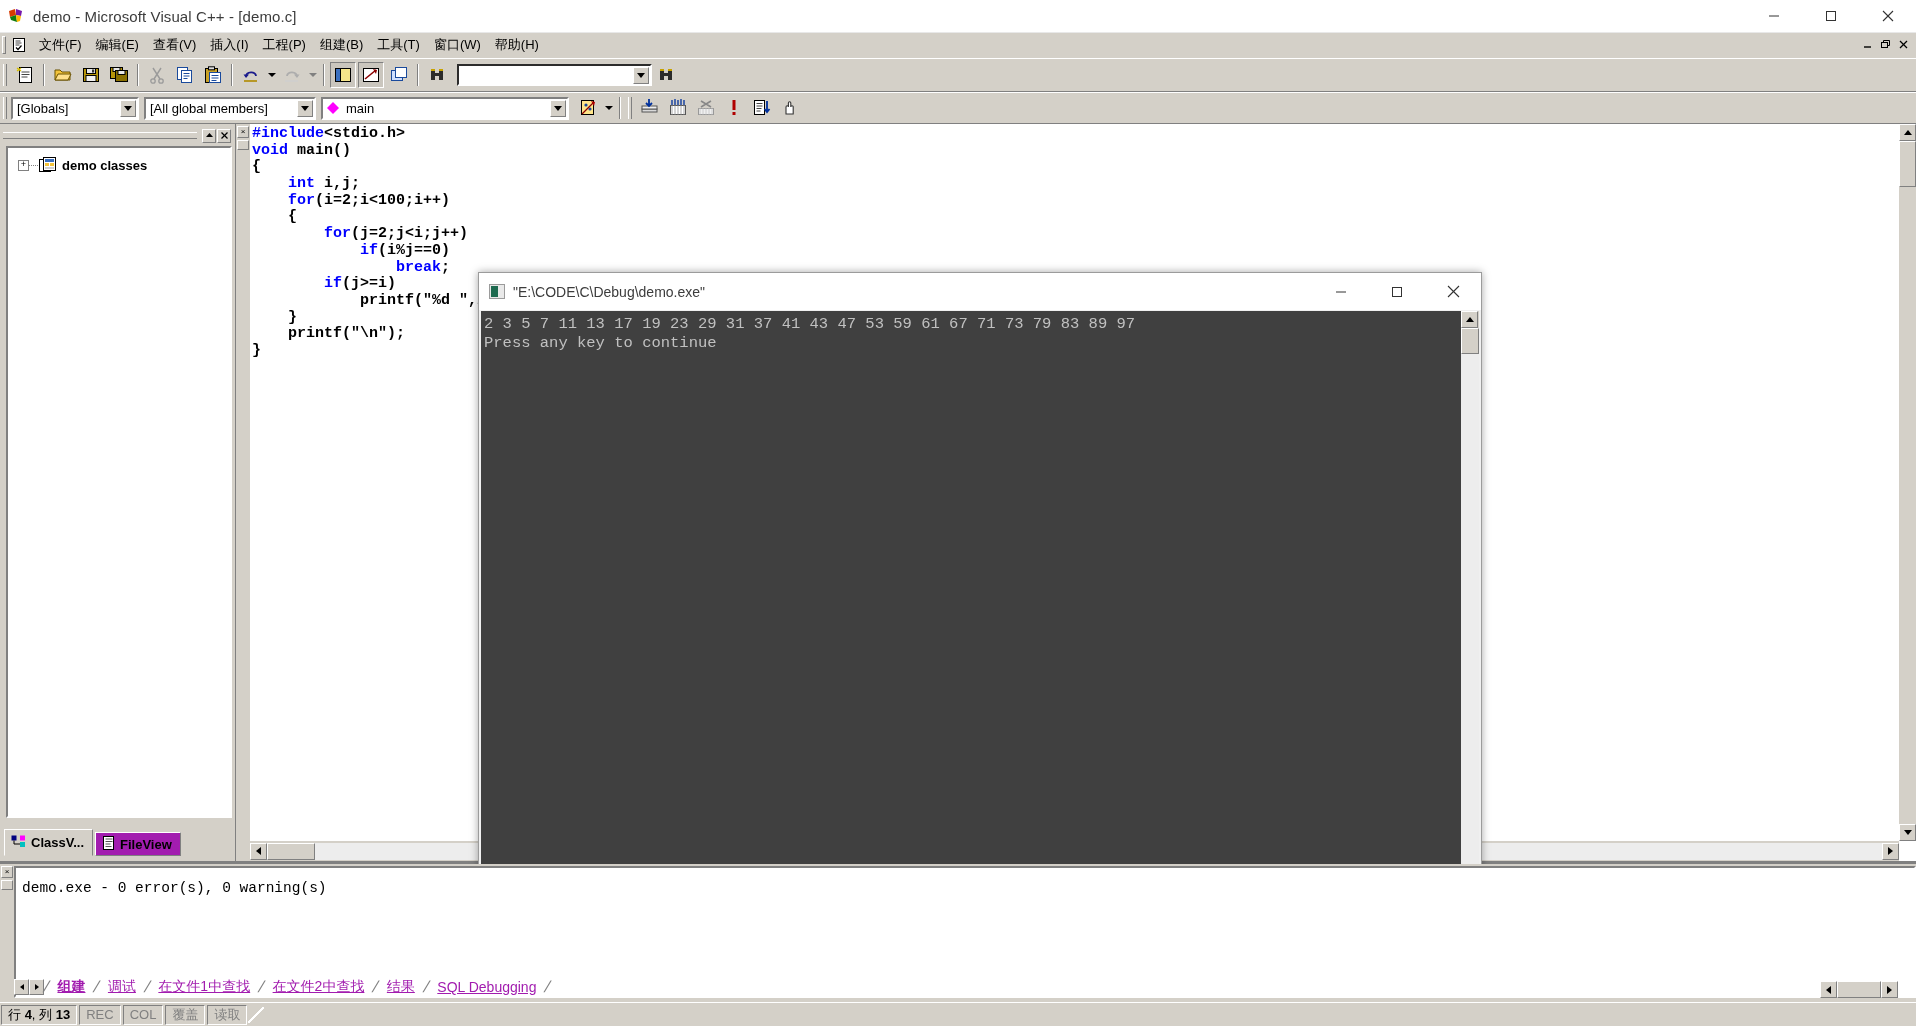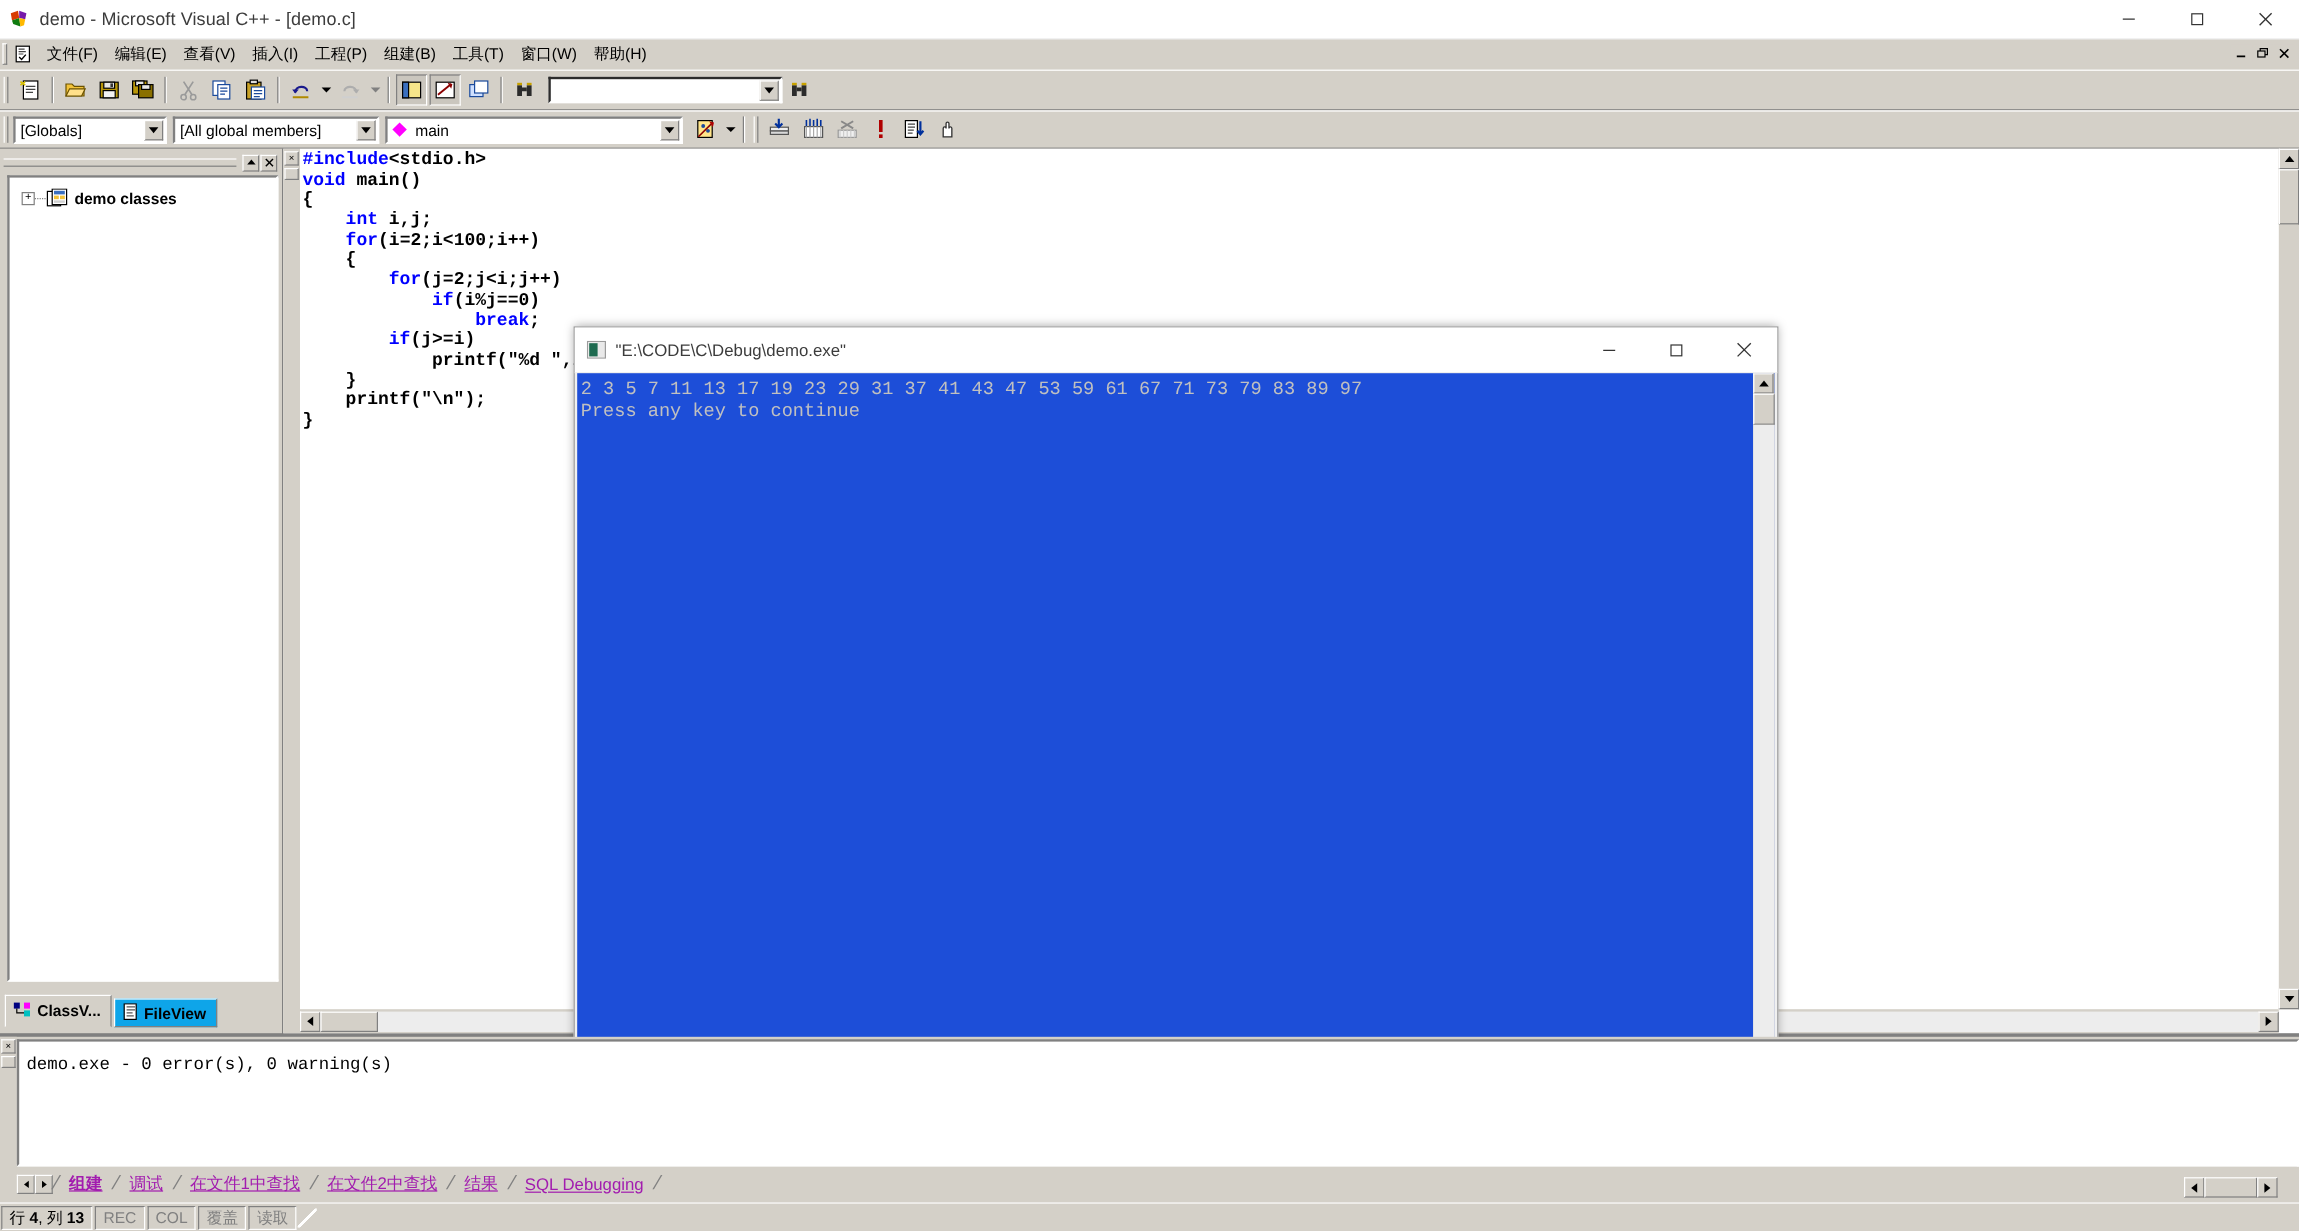--- a/index.html
+++ b/index.html
@@ -182,21 +182,21 @@
   }
   .tdots { width:9px; height:1px; border-top:1px dotted #808080; flex:0 0 auto; }
   .tree-ico { width:19px;height:17px;flex:0 0 auto; margin-right:5px; position:relative;}
   .treelabel { font-size:13px; font-weight:bold; color:#000; white-space:nowrap;
                font-family:"Liberation Sans",sans-serif;}
 
   .panetabs { position:absolute; left:4px; bottom:5px; height:27px; display:flex; align-items:flex-end; }
   .ptab {
     height:24px; display:flex; align-items:center; gap:5px;
     padding:0 8px 0 6px; margin-right:2px;
-    background:#0ea5e9;
+    background:#a21caf;
     border:1px solid; border-color:#ffffff #808080 #808080 #ffffff;
     font-size:13px; font-weight:bold; color:#000;
     white-space:nowrap;
   }
   .ptab.active { height:27px; background:#d4d0c8; border-bottom-color:#d4d0c8; }
 
   
   .editor {
     position:absolute; left:236px; top:0; width:1680px; height:737px;
     background:#ffffff;
@@ -256,41 +256,41 @@
   .con-title {
     height:38px; background:#ffffff; display:flex; align-items:center;
     border-bottom:1px solid #f0f0f0;
   }
   .con-ico { width:16px;height:15px;margin-left:10px;margin-right:8px;flex:0 0 auto; position:relative;}
   .con-title-text { font-size:14px; color:#3c3c3c; white-space:nowrap; }
   .con-btns { margin-left:auto; display:flex; height:38px; }
   .con-btn { width:56px; height:38px; display:flex; align-items:center; justify-content:center; color:#333; }
   .con-body {
     position:absolute; left:2px; top:38px; right:2px; bottom:2px;
-    background:#1d4ed8; overflow:hidden;
+    background:#404040; overflow:hidden;
     display:flex;
   }
   .con-text {
     flex:1 1 auto;
     color:#c0c0c0; font-family:"Liberation Mono","DejaVu Sans Mono",monospace;
     font-size:15.5px; line-height:19px; padding:4px 0 0 3px; white-space:pre;
   }
   .con-scroll {
     width:18px; flex:0 0 auto; background:#d4d0c8;
     display:flex; flex-direction:column;
   }
   .con-track { flex:1 1 auto; background:#ededed; }
 
   
   .outpane {
     position:absolute; left:0; top:740px; width:1916px; height:138px; background:#d4d0c8;
   }
   .out-leftstrip { position:absolute; left:0; top:0; width:14px; height:138px; background:#d4d0c8;}
   .out-box {
-    position:absolute; left:14px; top:2px; right:0; height:106px;
+    position:absolute; left:14px; top:2px; right:0; height:132px;
     background:#ffffff;
     border:2px solid; border-color:#808080 #ffffff #ffffff #808080;
     overflow:hidden;
   }
   .out-text {
     font-family:"Liberation Mono","DejaVu Sans Mono",monospace;
     font-size:14.5px; color:#000; padding:12px 0 0 6px; white-space:pre;
   }
   .out-tabs {
     position:absolute; left:14px; bottom:3px; height:24px; display:flex; align-items:center;

